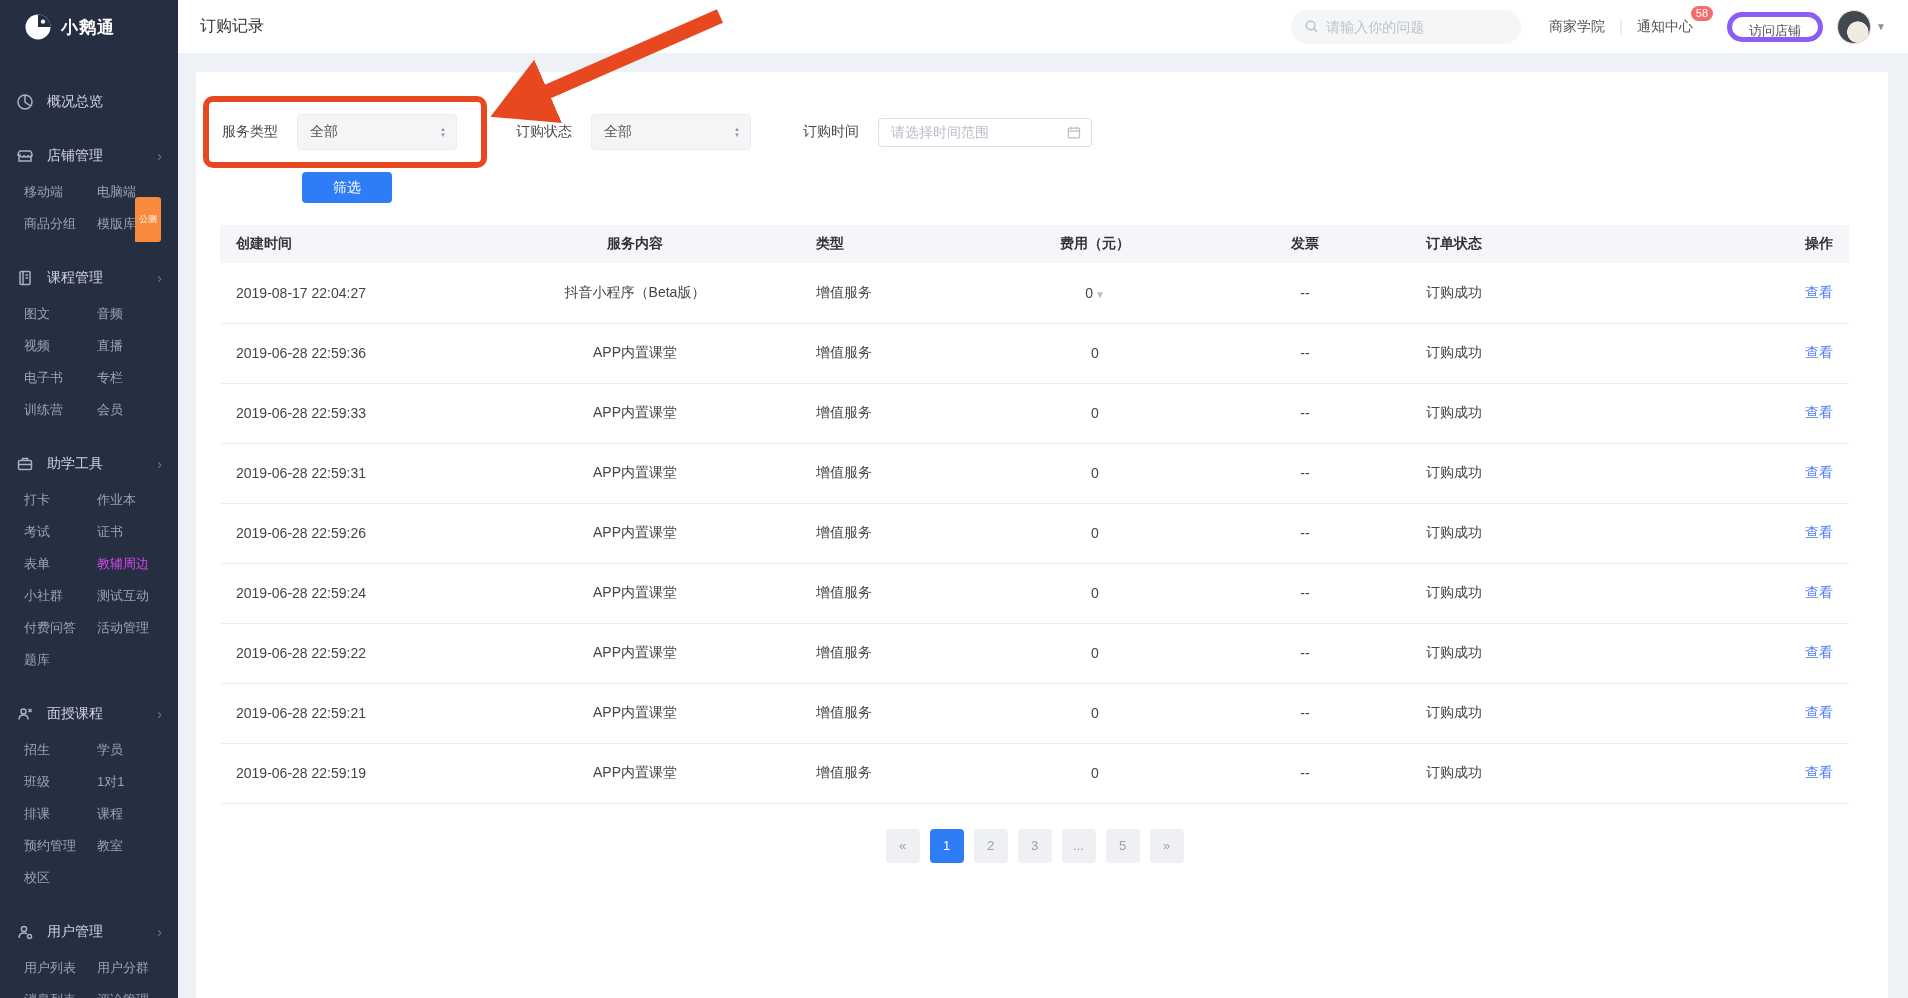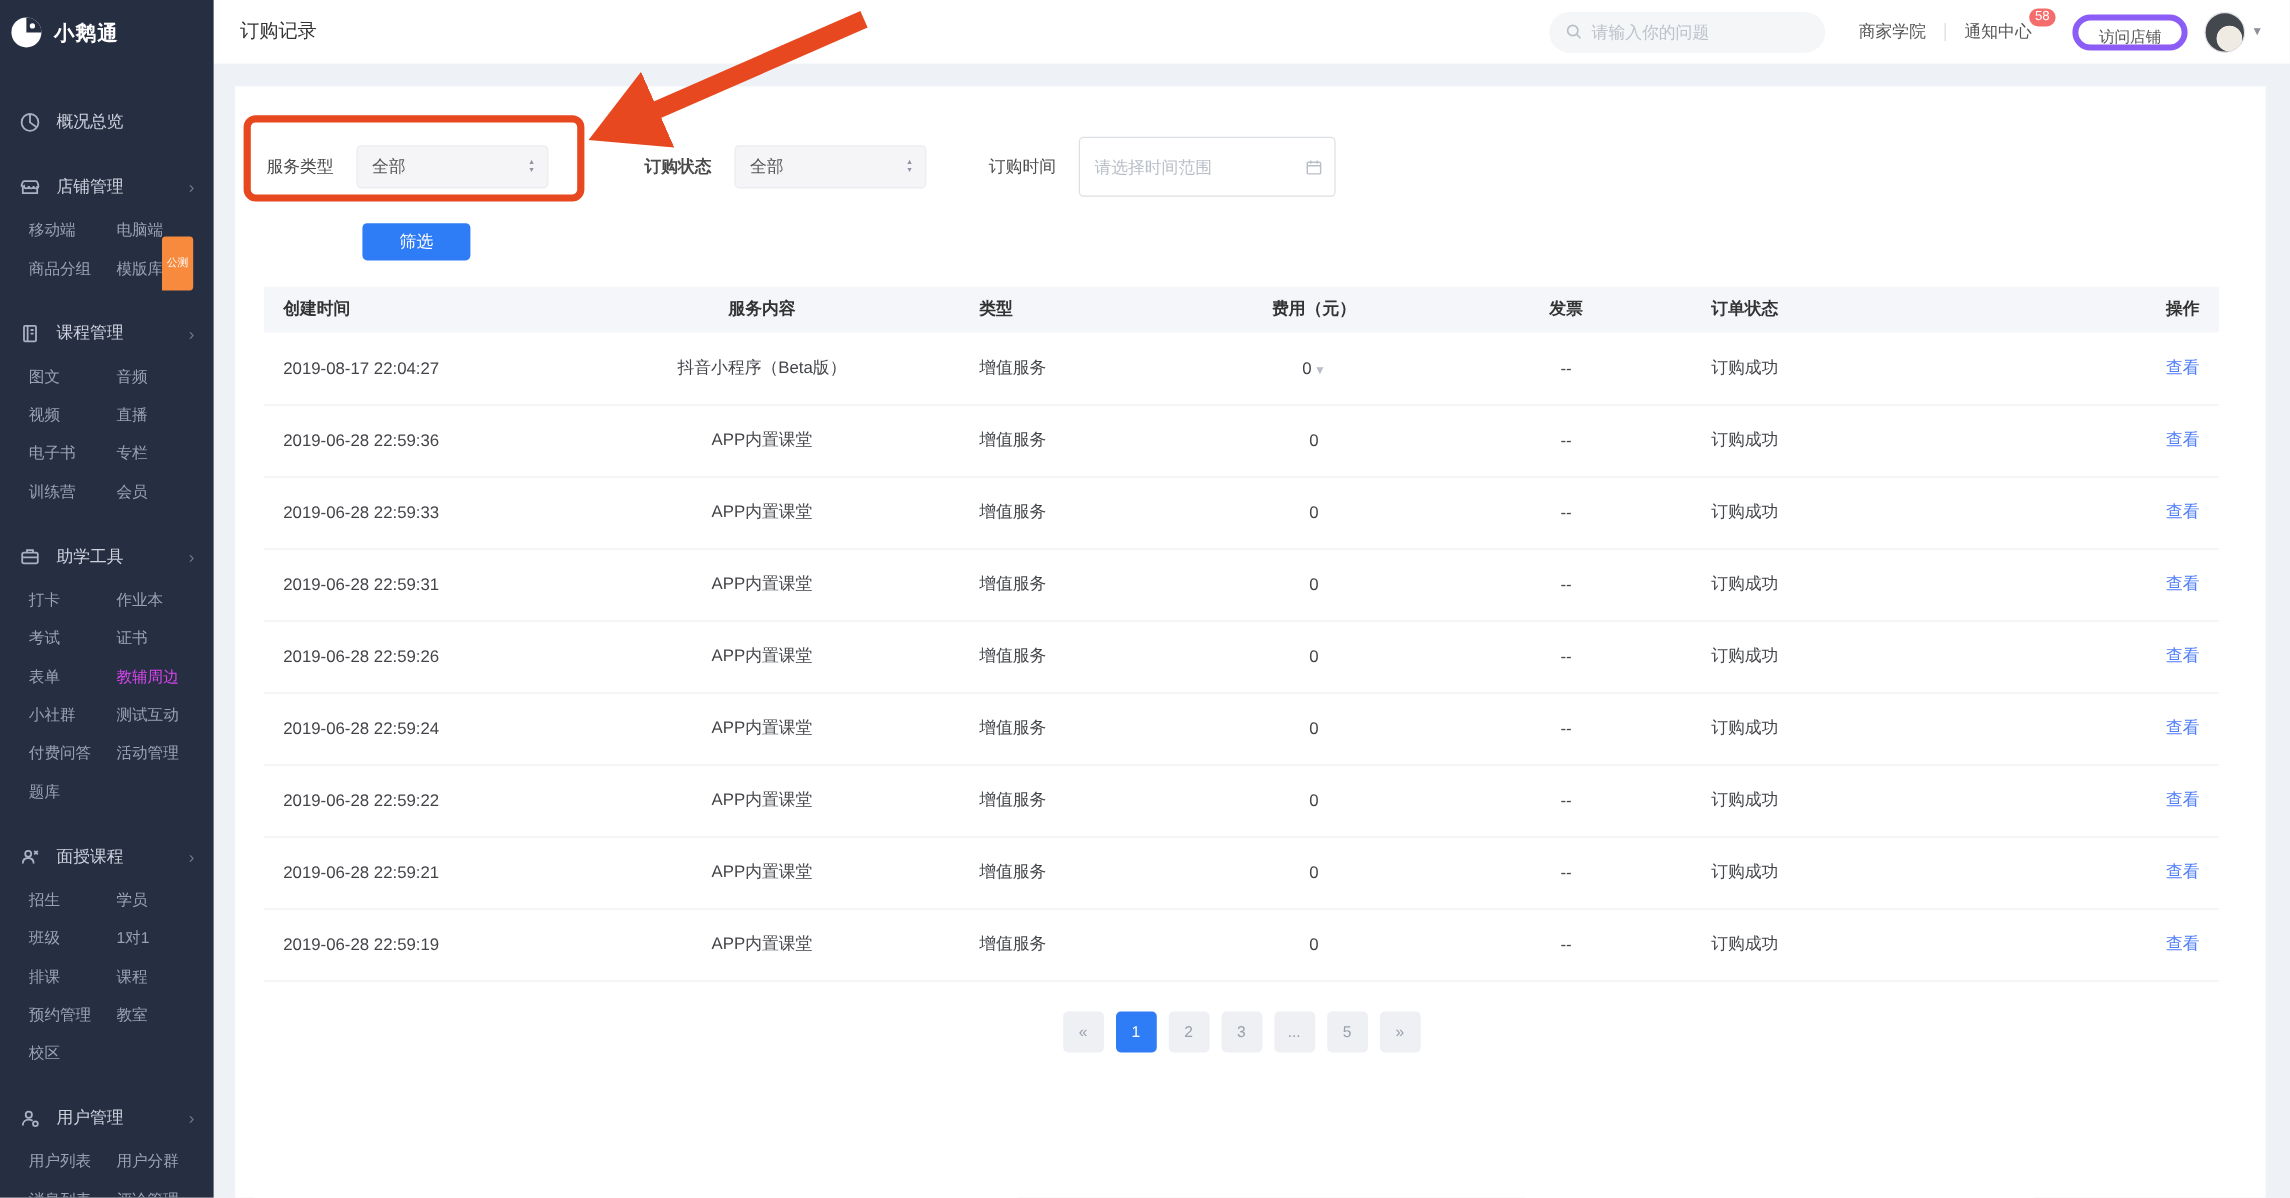--- a/index.html
+++ b/index.html
@@ -2,21 +2,21 @@
 <html><head>
 <meta charset="utf-8">
 <style>
   * { margin:0; padding:0; box-sizing:border-box; }
   html,body { width:1908px; height:998px; overflow:hidden; background:#eef1f6;
     font-family:"Liberation Sans","DejaVu Sans",sans-serif; }
 
   
   .sidebar { position:absolute; left:0; top:0; width:178px; height:998px;
     background:#262e42; overflow:hidden; z-index:5; }
-  .logo-row { height:54px; display:flex; align-items:center; padding:0 8px; }
+  .logo-row { height:54px; display:flex; align-items:center; padding:0 24px; }
   .logo-row svg { flex:0 0 auto; }
   .brand-name { color:#fff; font-size:17px; font-weight:bold; margin-left:9px; letter-spacing:1px; }
   .nav { padding-top:32px; }
   .nav-section-header { display:flex; align-items:center; height:32px; padding:0 16px;
     color:#cdd2dd; font-size:14px; margin-top:22px; cursor:pointer; }
   .nav-section-header:first-child { margin-top:0; }
   .nav-section-header .sec-icon { width:18px; height:18px; margin-right:13px; flex:0 0 auto; }
   .nav-section-header .chev { margin-left:auto; color:#6e788e; font-size:14px; }
   .sub-grid { display:grid; grid-template-columns:73px 1fr; padding-left:24px; margin-top:4px; }
   .subitem { position:relative; height:32px; line-height:32px; color:#9aa3b5; font-size:13px;
@@ -53,22 +53,22 @@
   .main { position:absolute; left:178px; top:53px; right:0; bottom:0; background:#eef1f6; }
   .card { position:absolute; left:18px; top:19px; right:20px; bottom:0; background:#fff; }
 
   .filters { display:flex; align-items:center; margin-top:42px; padding-left:26px; }
   .f-label { font-size:14px; color:#4a4a4a; margin-right:19px; white-space:nowrap; }
   .select-box { width:160px; height:36px; background:#f5f5f7; border:1px solid #ececef;
     border-radius:4px; display:flex; align-items:center; padding:0 10px 0 12px;
     cursor:pointer; }
   .select-value { font-size:14px; color:#555; flex:1; }
   .updown { display:flex; flex-direction:column; color:#9096a1; font-size:6px; line-height:6px; }
-  .gap-a { margin-left:80px;font-weight:bold; } .gap-b { margin-left:52px; }
-  .date-box { width:214px; height:50px; background:#fff; border:1px solid #dcdfe3;
+  .gap-a { margin-left:59px; } .gap-b { margin-left:52px; }
+  .date-box { width:214px; height:29px; background:#fff; border:1px solid #dcdfe3;
     border-radius:4px; display:flex; align-items:center; padding:0 10px 0 12px; cursor:pointer; }
   .date-box input { border:none; outline:none; font-size:14px; color:#555; width:100%;
     background:transparent; font-family:inherit; }
   .date-box input::placeholder { color:#b9bec8; }
 
   .filter-btn { display:block; margin:22px 0 0 106px; width:90px; height:31px;
     background:#2f7df6; color:#fff; font-size:14px; border:none; border-radius:4px;
     cursor:pointer; font-family:inherit; }
 
   .order-table { border-collapse:collapse; table-layout:fixed; margin:22px 39px 0 24px;

